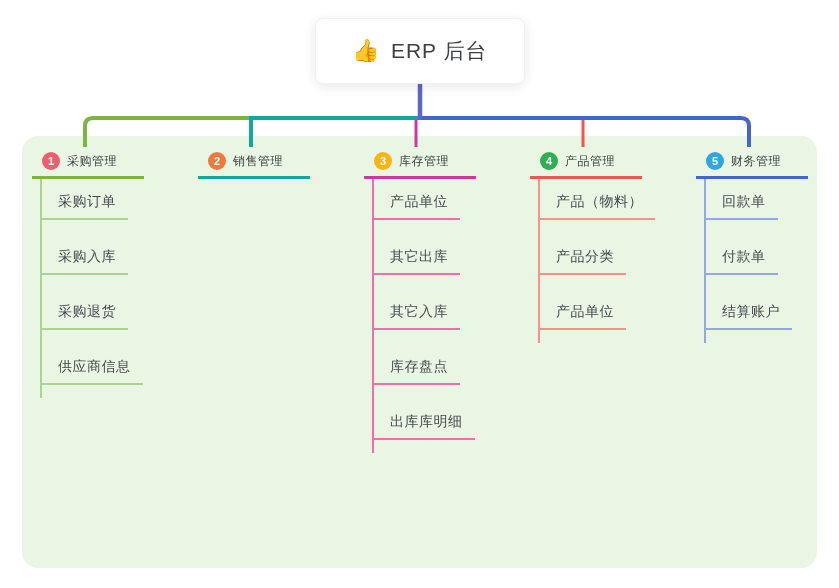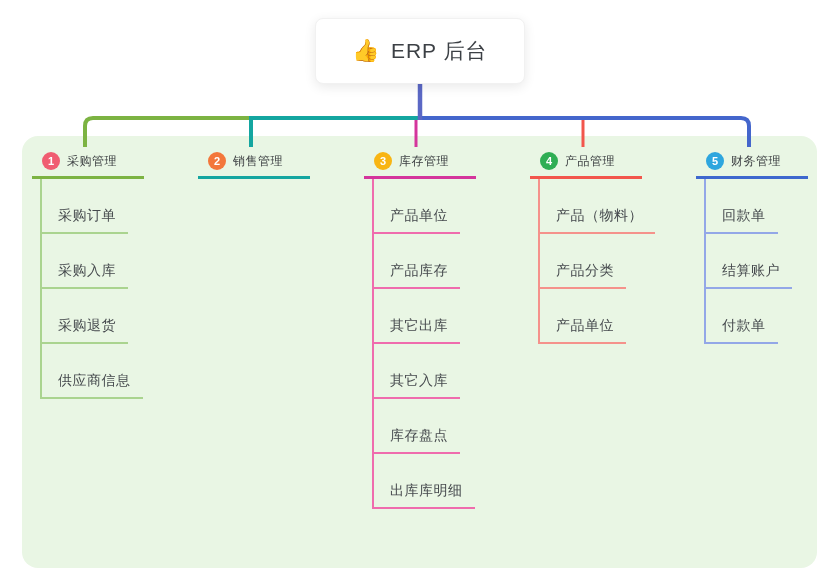--- a/index.html
+++ b/index.html
@@ -43,21 +43,21 @@
     font-size:12px;color:#3d4043;letter-spacing:.5px;white-space:nowrap;
   }
   .items{
     position:relative;margin-left:8px;
   }
   .items::before{
     content:"";position:absolute;left:0;top:0;bottom:1px;width:2px;
     background:var(--c);
   }
   .item{
-    height:55px;display:flex;align-items:flex-end;
+    height:55px;display:flex;align-items:center;
   }
   .item span{
     display:inline-block;white-space:nowrap;
     font-size:14px;color:#45494d;letter-spacing:.5px;
     padding:0 12px 7px 18px;
     border-bottom:2px solid var(--c);
   }
 </style>
 </head>
 <body>
@@ -110,23 +110,20 @@
   <div class="branch" style="left: 364px;">
     <div class="branch-head" style="border-bottom-color: rgb(212, 53, 156);">
       <span class="badge" style="background: rgb(248, 181, 19);">3</span>
       <span class="branch-label">库存管理</span>
     </div>
     <div class="items" style="--c: #ef6cad;">
         <div class="item">
           <span>产品单位</span>
         </div>
         <div class="item">
-          <span>产品库存</span>
-        </div>
-        <div class="item">
           <span>其它出库</span>
         </div>
         <div class="item">
           <span>其它入库</span>
         </div>
         <div class="item">
           <span>库存盘点</span>
         </div>
         <div class="item">
           <span>出库库明细</span>
@@ -155,20 +152,20 @@
   <div class="branch" style="left: 696px;">
     <div class="branch-head" style="border-bottom-color: rgb(62, 104, 206);">
       <span class="badge" style="background: rgb(46, 166, 222);">5</span>
       <span class="branch-label">财务管理</span>
     </div>
     <div class="items" style="--c: #93a7e7;">
         <div class="item">
           <span>回款单</span>
         </div>
         <div class="item">
-          <span>结算账户</span>
+          <span>付款单</span>
         </div>
         <div class="item">
-          <span>付款单</span>
+          <span>结算账户</span>
         </div>
       </div>
   </div>
 </div>
 
 </body></html>

